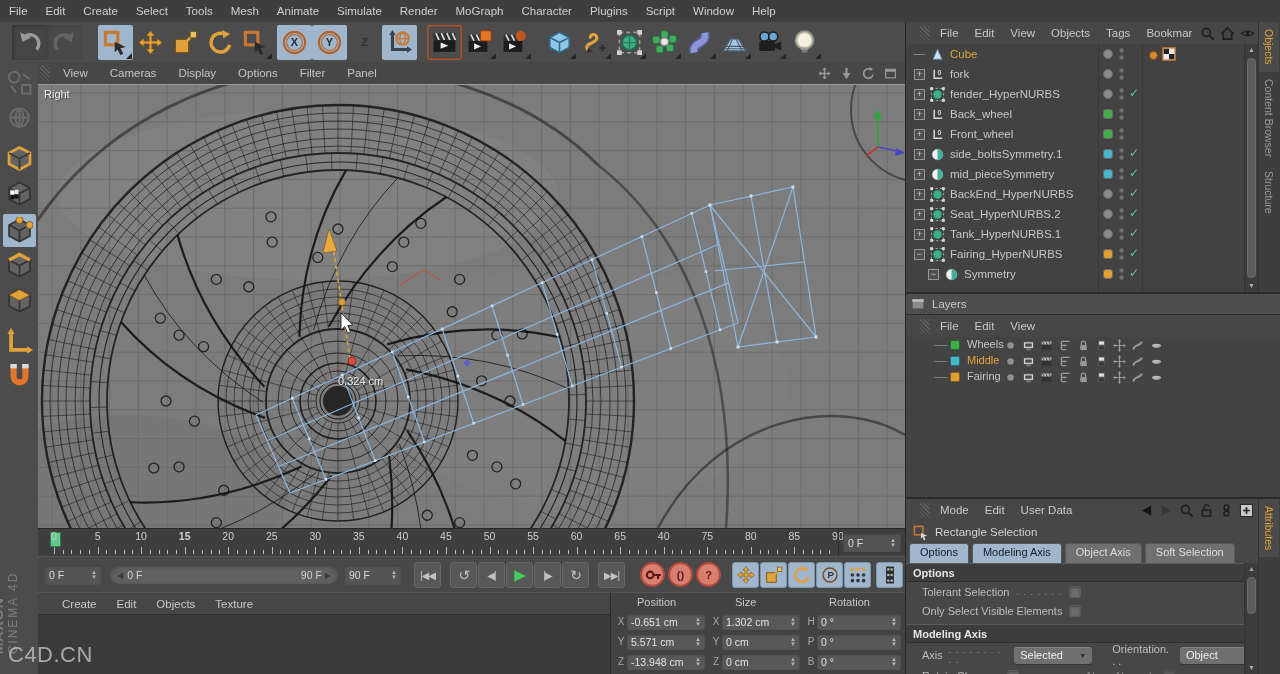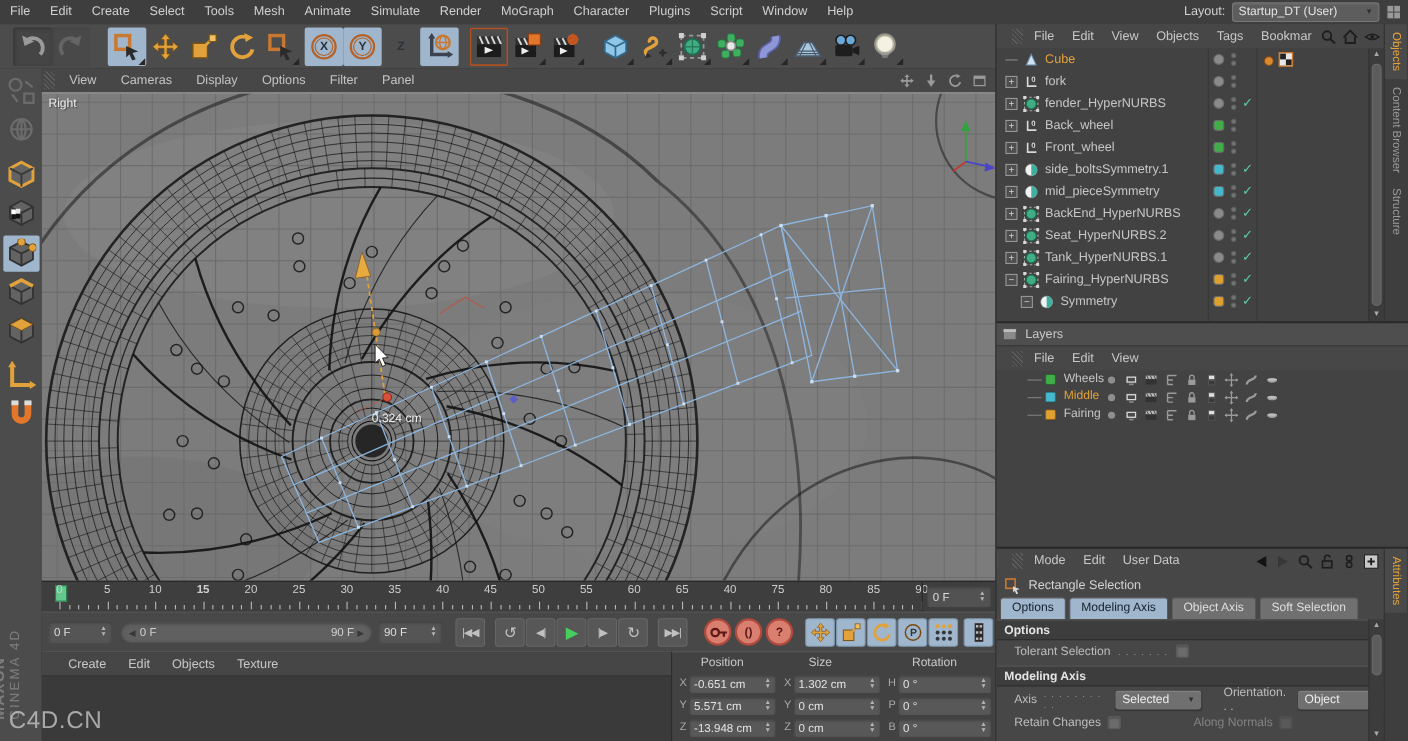--- a/index.html
+++ b/index.html
@@ -170,31 +170,20 @@
         <span class="menu-item">Animate</span>
         <span class="menu-item">Simulate</span>
         <span class="menu-item">Render</span>
         <span class="menu-item">MoGraph</span>
         <span class="menu-item">Character</span>
         <span class="menu-item">Plugins</span>
         <span class="menu-item">Script</span>
         <span class="menu-item">Window</span>
         <span class="menu-item">Help</span>
       </div>
-    <div class="layout-ctl">
-      <span>Layout:</span>
-      <div class="dd">
-        <span>Startup_DT (User)</span>
-        <span class="dd-arrow">▼</span>
-      </div>
-      <span class="mb-icon" id="mb-grid"><svg viewBox="0 0 16 16" width="100%" height="100%">
-            <rect x="1.5" y="1.5" width="13" height="13" fill="#9a9a9a"></rect>
-            <path d="M1.5 8 H14.5 M8 1.5 V14.5" stroke="#555" stroke-width="1.4"></path>
-          </svg></span>
-    </div>
   </div>
 
   <div class="toolbar" id="toolbar">
       <div class="tb-btn inset">
         <span style="width: 25px; height: 25px; display: block;"><svg viewBox="0 0 16 16" width="100%" height="100%">
             <path d="M12.5 12.5 A5.2 5.2 0 1 0 4.2 4.8" fill="none" stroke="#9a9a9a" stroke-width="2.2"></path>
             <path d="M2 1.5 L3.4 7.5 L9 5 Z" fill="#9a9a9a"></path>
           </svg></span>
       </div>
       <div class="tb-btn disabled inset">
@@ -1625,20 +1614,24 @@
           <span class="at-tab">Object Axis</span>
           <span class="at-tab">Soft Selection</span>
         </div>
       <div class="at-body" id="at-body">
           <div class="sec-head">Options</div>
           <div class="opt-row">
             <span>Tolerant Selection</span>
             <span class="leader">. . . . . . .</span>
             <span class="chk"></span>
           </div>
+          <div class="opt-row">
+            <span>Only Select Visible Elements</span>
+            <span class="chk"></span>
+          </div>
           <div class="sec-head" style="margin-top: 4px;">Modeling Axis</div>
           <div class="ma-grid">
             <span>Axis</span>
             <span class="leader">. . . . . . . . . .</span>
             <div class="dropdown" style="margin-right: 14px;">
               <span>Selected</span>
               <i>▼</i>
             </div>
             <span>Orientation. . .</span>
             <div class="dropdown">

